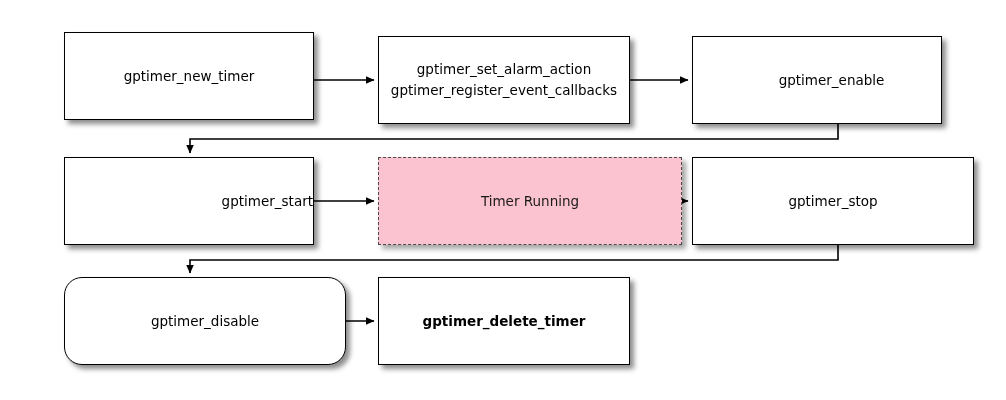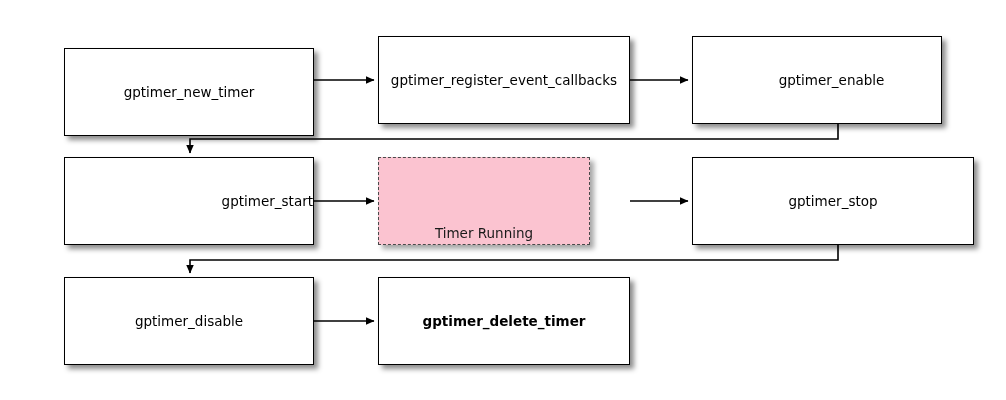--- a/index.html
+++ b/index.html
@@ -73,45 +73,46 @@
 
     <path d="M314,201 L374,201" stroke="#000000" stroke-width="1.6" fill="none" marker-end="url(#arrowhead)"></path>
 
     <path d="M630,201 L688,201" stroke="#000000" stroke-width="1.6" fill="none" marker-end="url(#arrowhead)"></path>
 
     <path d="M838,245 L838,260 L190,260 L190,273" stroke="#000000" stroke-width="1.6" fill="none" marker-end="url(#arrowhead)"></path>
 
     <path d="M314,321 L374,321" stroke="#000000" stroke-width="1.6" fill="none" marker-end="url(#arrowhead)"></path>
   </svg>
 
-  <div class="node" style="left:64px; top:48px; width:250px; height:88px;align-items:center;">
+  <div class="node" style="left:64px; top:32px; width:250px; height:88px;align-items:center;">
     <span class="line">gptimer_new_timer</span>
   </div>
 
   <div class="node" style="left:378px; top:36px; width:252px; height:88px;">
+    <span class="line">gptimer_set_alarm_action</span>
     <span class="line">gptimer_register_event_callbacks</span>
   </div>
 
   <div class="node" style="left:692px; top:36px; width:250px; height:88px;padding-left:29px;">
     <span class="line">gptimer_enable</span>
   </div>
 
   <div class="node" style="left:64px; top:157px; width:250px; height:88px;align-items:flex-end;">
     <span class="line">gptimer_start</span>
   </div>
 
-  <div class="node state" style="left:378px; top:157px; width:212px; height:88px;justify-content:flex-end;">
+  <div class="node state" style="left:378px; top:157px; width:304px; height:88px;">
     <span class="line">Timer Running</span>
   </div>
 
   <div class="node" style="left:692px; top:157px; width:282px; height:88px;">
     <span class="line">gptimer_stop</span>
   </div>
 
-  <div class="node" style="left:64px; top:277px; width:250px; height:88px;">
+  <div class="node" style="left:64px; top:277px; width:282px; height:88px;border-radius:18px;">
     <span class="line">gptimer_disable</span>
   </div>
 
   <div class="node" style="left:378px; top:277px; width:252px; height:88px;font-weight:bold;">
     <span class="line">gptimer_delete_timer</span>
   </div>
 
 </div>
 
 </body></html>

